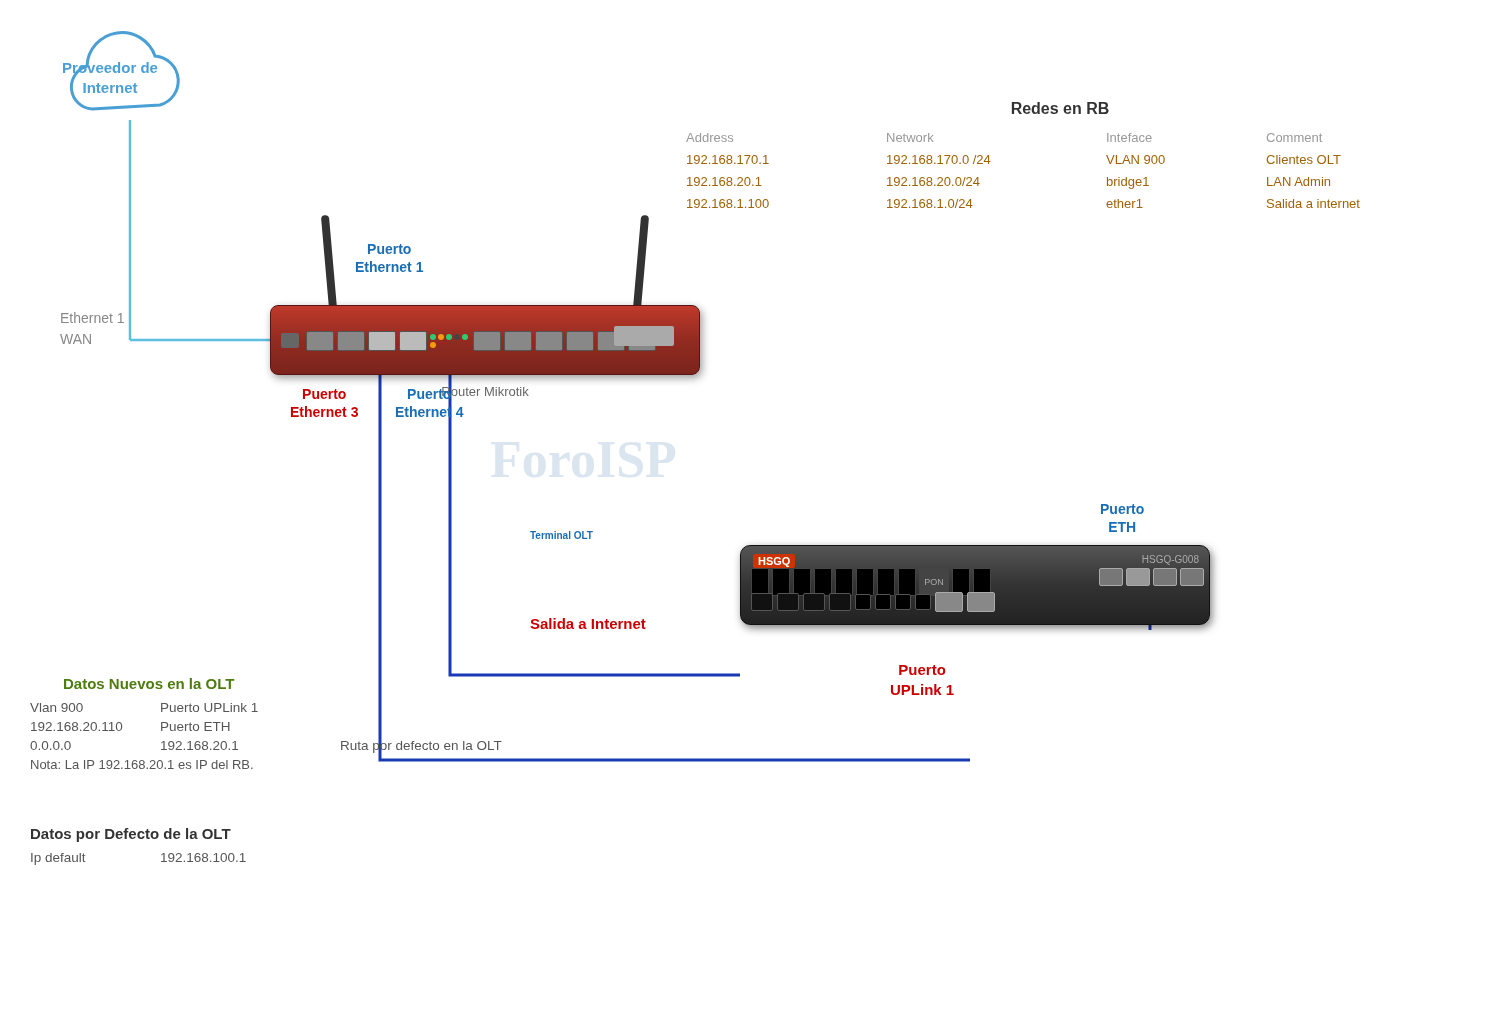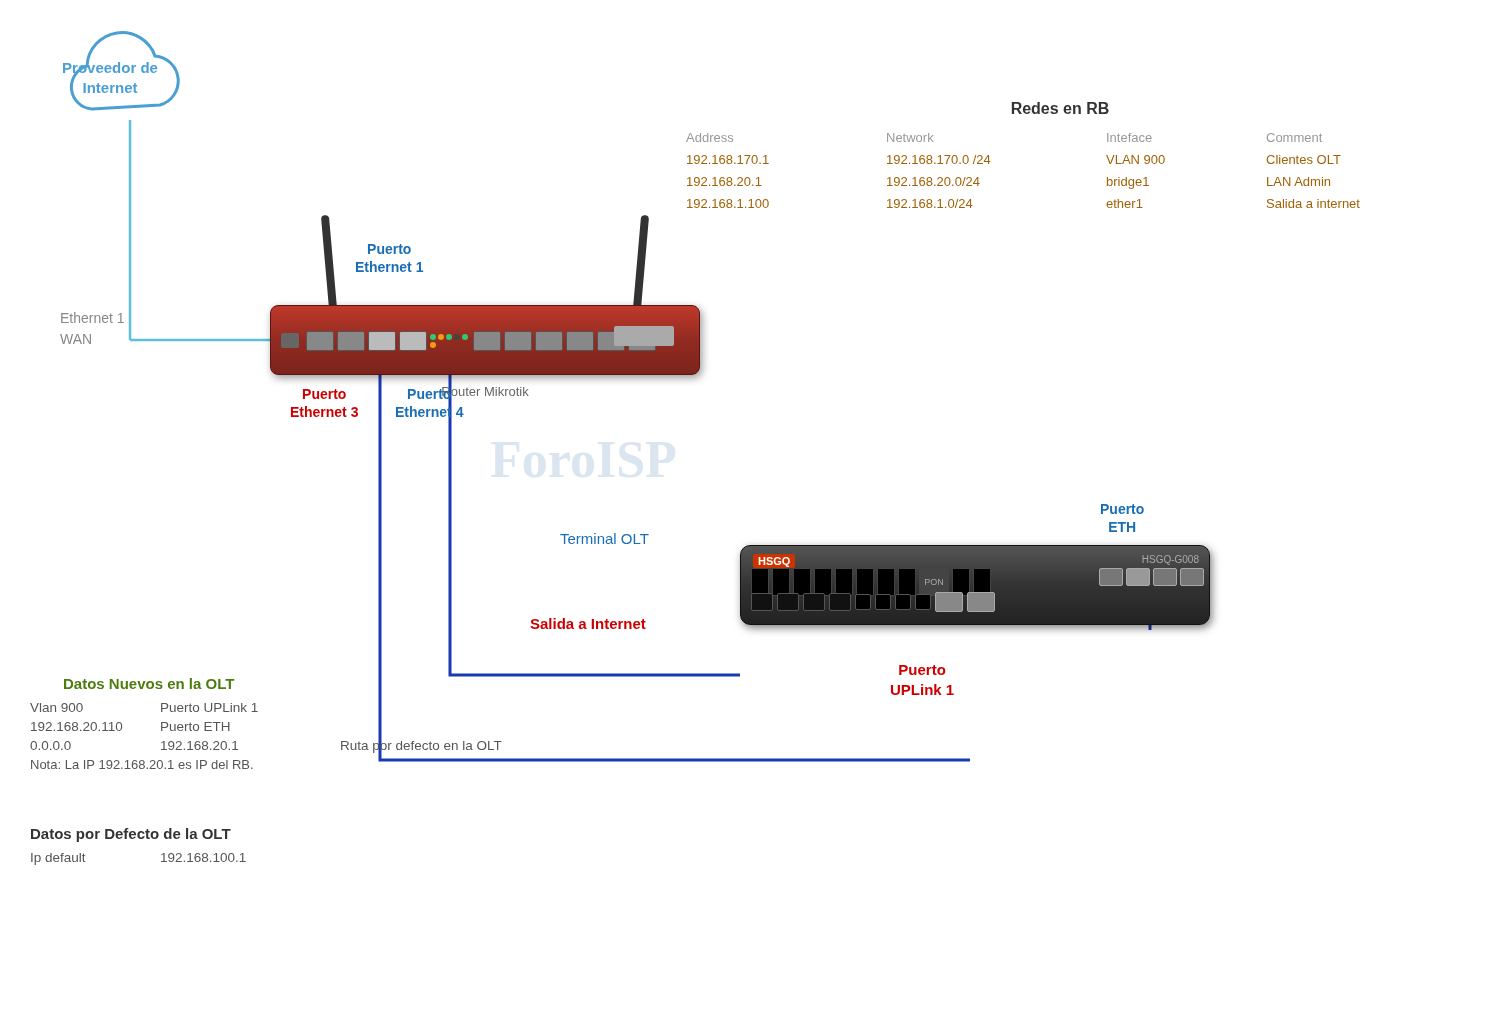--- a/index.html
+++ b/index.html
@@ -343,24 +343,24 @@
       left: 0;
       width: 1500px;
       height: 1031px;
       pointer-events: none;
     }
 
     
     .terminal-olt-label {
       position: absolute;
       top: 530px;
-      left: 560px;
+      left: 530px;
       color: #1a6eb5;
-      font-size: 15px;
-      font-weight: normal;
+      font-size: 10px;
+      font-weight: bold;
     }
     .salida-internet-label {
       position: absolute;
       top: 615px;
       left: 530px;
       color: #cc0000;
       font-size: 15px;
       font-weight: bold;
     }
 

